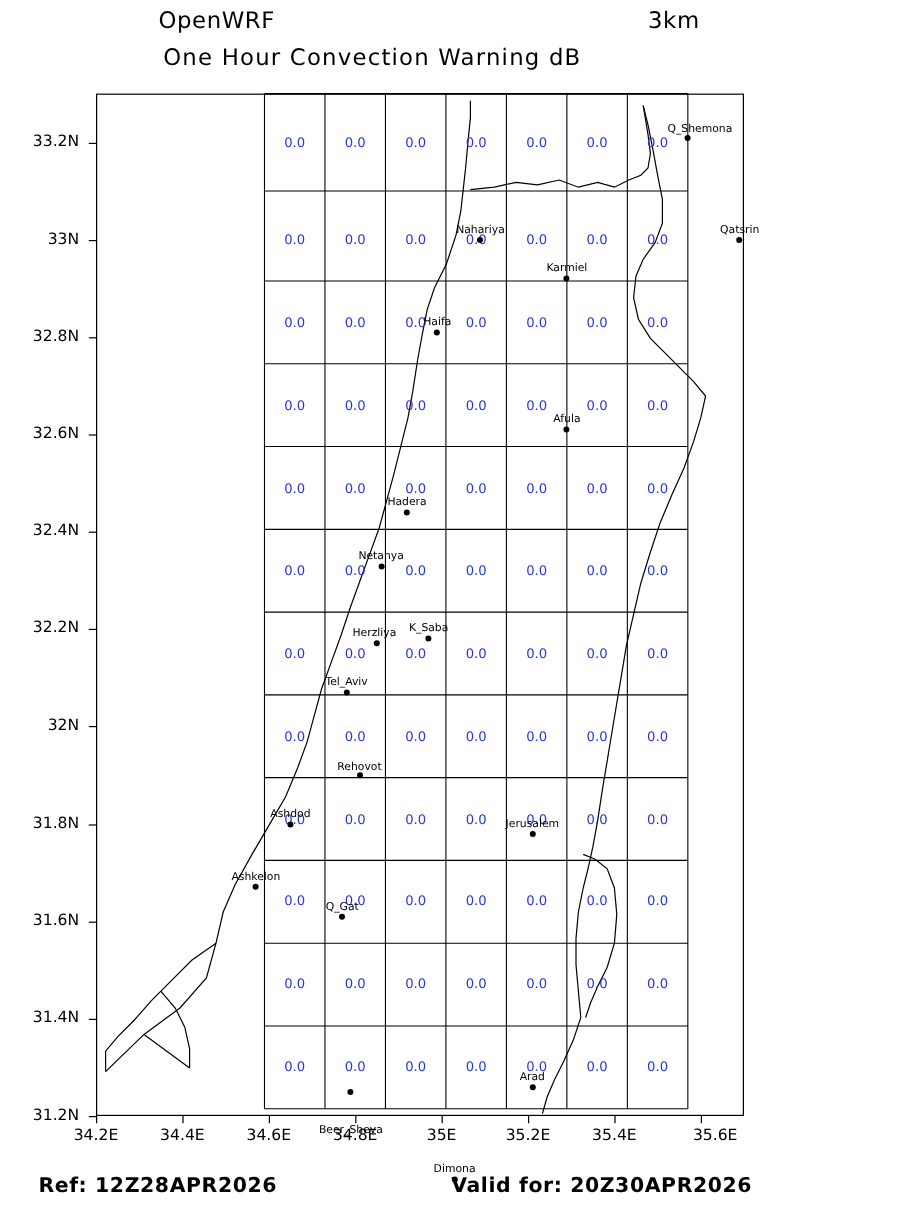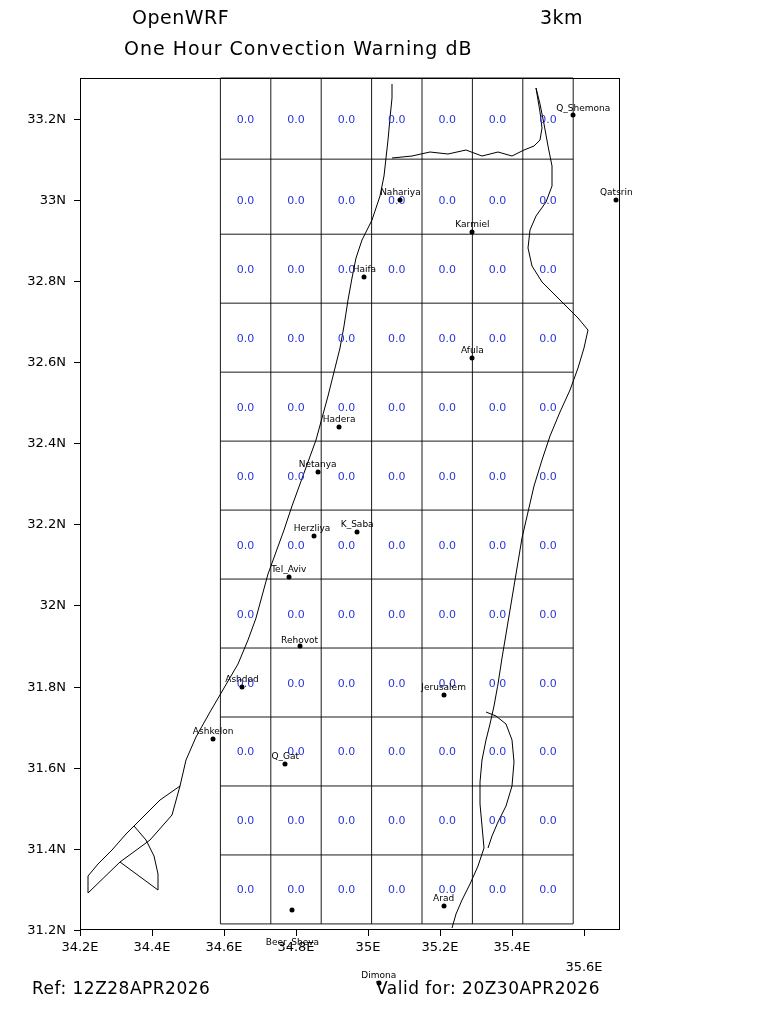--- a/index.html
+++ b/index.html
@@ -33,21 +33,21 @@
   .title-right {
     position: absolute;
     left: 540px;
     top: 6px;
     font-size: 19px;
     letter-spacing: 0.5px;
     white-space: nowrap;
   }
   .title-sub {
     position: absolute;
-    left: 124px;
+    left: 136px;
     top: 37px;
     font-size: 19px;
     letter-spacing: 1px;
     white-space: nowrap;
   }
   .plot-frame {
     position: absolute;
     left: 80px;
     top: 78px;
     width: 540px;
@@ -102,20 +102,21 @@
     color: #000;
     transform: translate(-50%, 0);
     white-space: nowrap;
   }
   .footer {
     position: absolute;
     top: 978px;
     left: 0;
     width: 652px;
     height: 30px;
+    font-weight: bold;
   }
   .foot-ref {
     position: absolute;
     left: 32px;
     top: 0;
     font-size: 17px;
     letter-spacing: 0.5px;
     white-space: nowrap;
   }
   .foot-valid {
@@ -224,21 +225,21 @@
       <div class="axis-label xlab" style="left: 194px; top: 939px;">34.6E</div>
       <div class="tick-x" style="left: 296px; top: 930px;"></div>
       <div class="axis-label xlab" style="left: 266px; top: 939px;">34.8E</div>
       <div class="tick-x" style="left: 368px; top: 930px;"></div>
       <div class="axis-label xlab" style="left: 338px; top: 939px;">35E</div>
       <div class="tick-x" style="left: 440px; top: 930px;"></div>
       <div class="axis-label xlab" style="left: 410px; top: 939px;">35.2E</div>
       <div class="tick-x" style="left: 512px; top: 930px;"></div>
       <div class="axis-label xlab" style="left: 482px; top: 939px;">35.4E</div>
       <div class="tick-x" style="left: 584px; top: 930px;"></div>
-      <div class="axis-label xlab" style="left: 554px; top: 939px; margin-top: 20px;">35.6E</div>
+      <div class="axis-label xlab" style="left: 566px; top: 939px;">35.6E</div>
       <div class="val" style="left: 245.6px; top: 118.571px; color: rgb(42, 54, 216);">0.0</div>
       <div class="val" style="left: 296px; top: 118.571px; color: rgb(42, 54, 216);">0.0</div>
       <div class="val" style="left: 346.4px; top: 118.571px; color: rgb(42, 54, 216);">0.0</div>
       <div class="val" style="left: 396.8px; top: 118.571px; color: rgb(42, 54, 216);">0.0</div>
       <div class="val" style="left: 447.2px; top: 118.571px; color: rgb(42, 54, 216);">0.0</div>
       <div class="val" style="left: 497.6px; top: 118.571px; color: rgb(42, 54, 216);">0.0</div>
       <div class="val" style="left: 548px; top: 118.571px; color: rgb(42, 54, 216);">0.0</div>
       <div class="val" style="left: 245.6px; top: 199.714px; color: rgb(42, 54, 216);">0.0</div>
       <div class="val" style="left: 296px; top: 199.714px; color: rgb(42, 54, 216);">0.0</div>
       <div class="val" style="left: 346.4px; top: 199.714px; color: rgb(42, 54, 216);">0.0</div>

